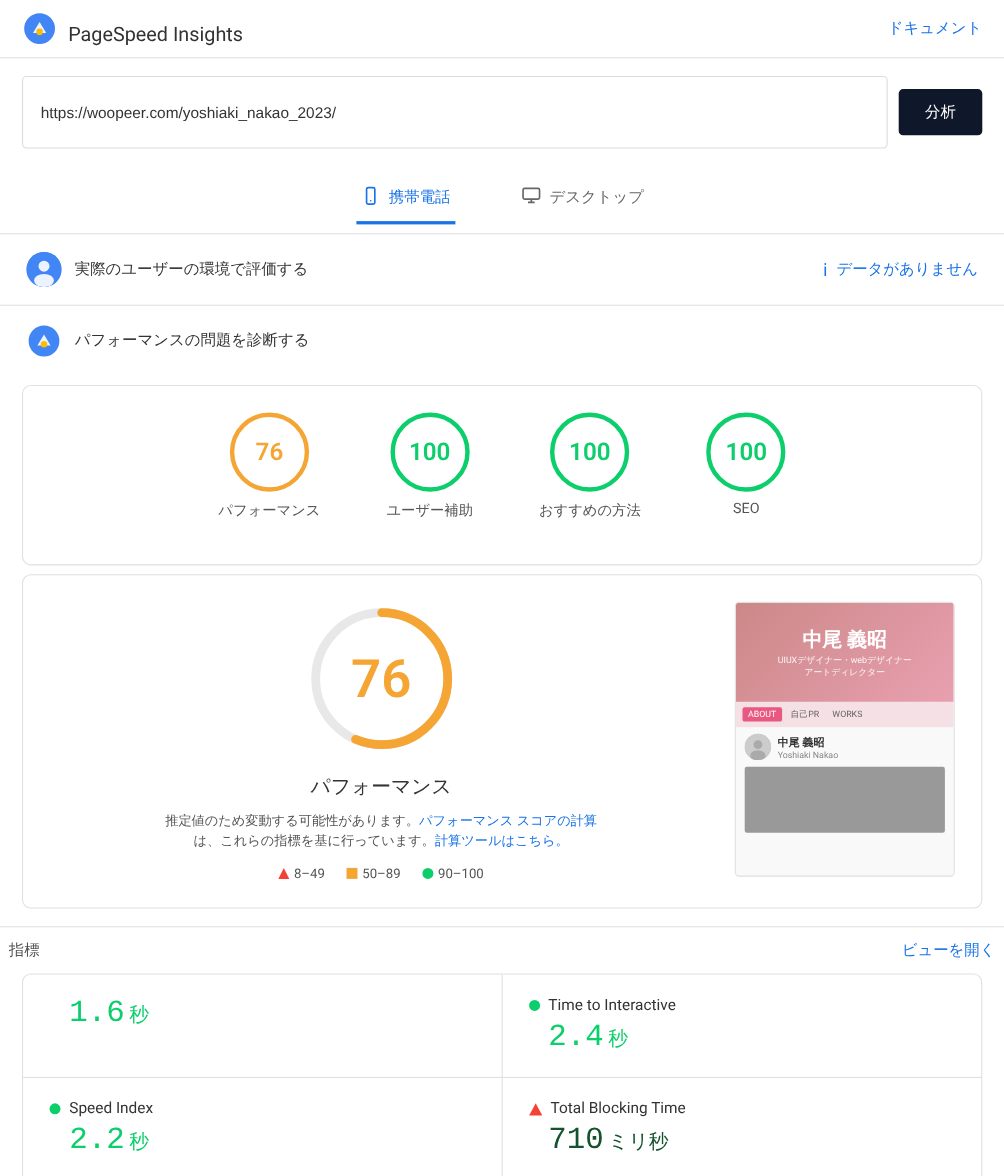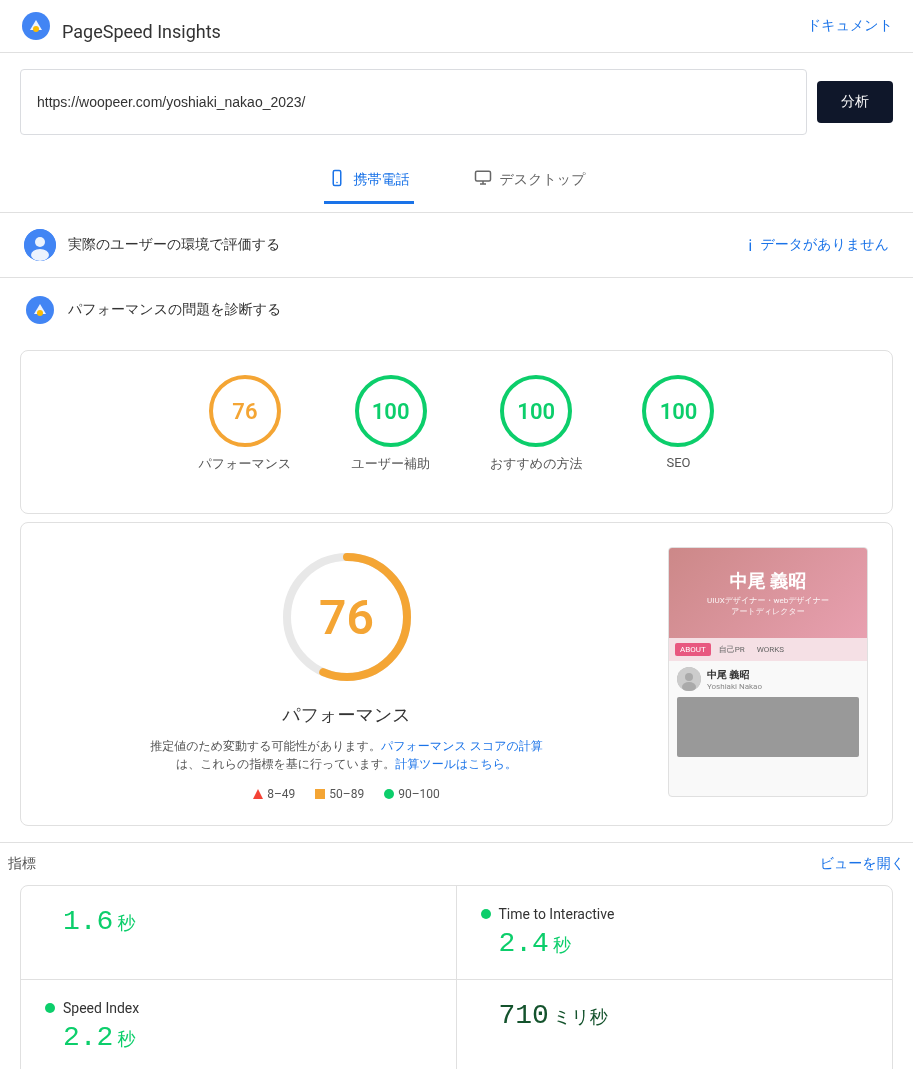--- a/index.html
+++ b/index.html
@@ -536,20 +536,24 @@
     <div class="metric-top">
       <div class="metric-dot green"></div>
       <span class="metric-name">Speed Index</span>
     </div>
     <div class="metric-value">
       <span>2.2</span><span class="metric-unit" style="font-size:18px;margin-left:4px;">秒</span>
     </div>
   </div>
 
   <div class="metric-cell">
+    <div class="metric-top">
+      <div class="metric-triangle"></div>
+      <span class="metric-name">Total Blocking Time</span>
+    </div>
     <div class="metric-value red">
       <span>710</span><span class="metric-unit" style="font-size:18px;margin-left:4px;">ミリ秒</span>
     </div>
   </div>
 
   <div class="metric-cell">
     
     
   </div>
 

